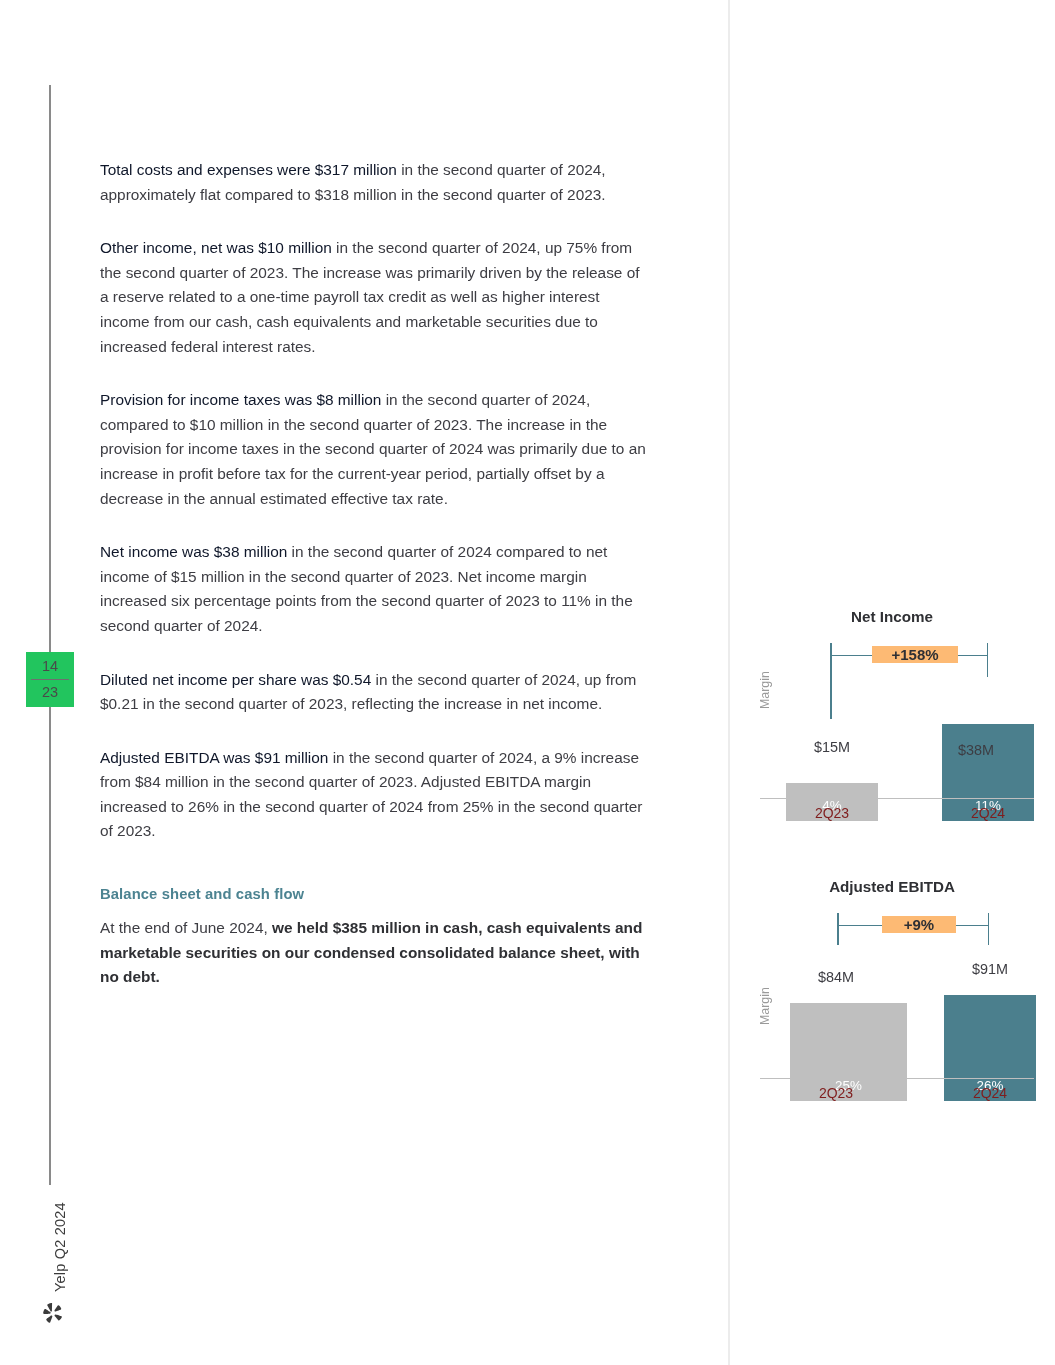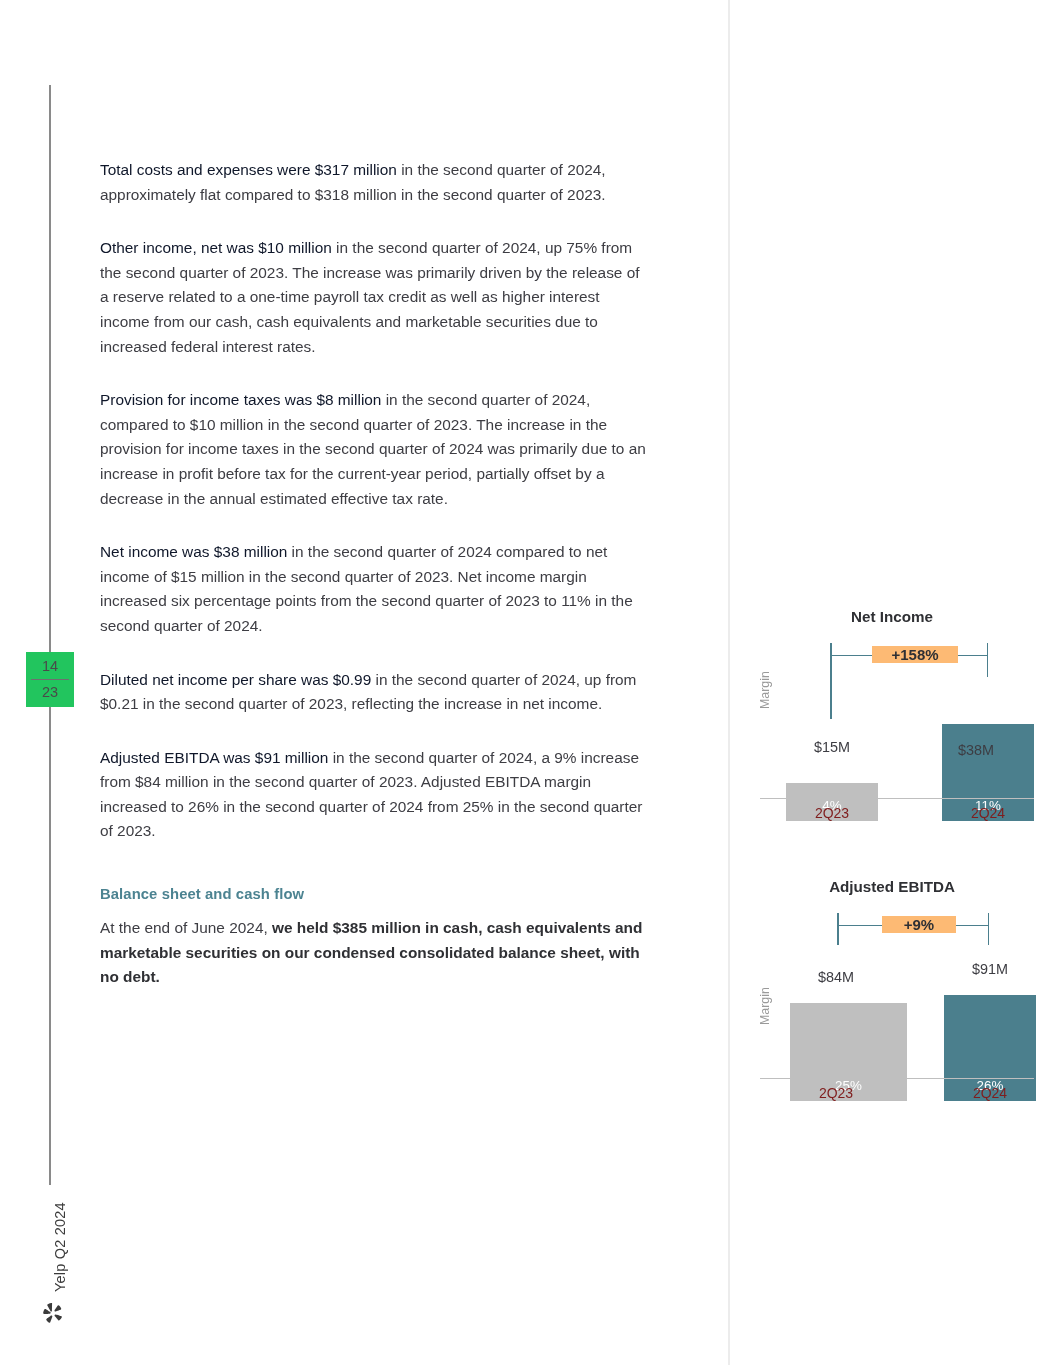--- a/index.html
+++ b/index.html
@@ -243,21 +243,21 @@
 
     <p class="para">
       <b>Provision for income taxes was $8 million</b><span> in the second quarter of 2024, compared to $10 million in the second quarter of 2023. The increase in the provision for income taxes in the second quarter of 2024 was primarily due to an increase in profit before tax for the current-year period, partially offset by a decrease in the annual estimated effective tax rate.</span>
     </p>
 
     <p class="para">
       <b>Net income was $38 million</b><span> in the second quarter of 2024 compared to net income of $15 million in the second quarter of 2023. Net income margin increased six percentage points from the second quarter of 2023 to 11% in the second quarter of 2024.</span>
     </p>
 
     <p class="para">
-      <b>Diluted net income per share was $0.99</b><span> in the second quarter of 2024, up from $0.21 in the second quarter of 2023, reflecting the increase in net income.</span>
+      <b>Diluted net income per share was $0.54</b><span> in the second quarter of 2024, up from $0.21 in the second quarter of 2023, reflecting the increase in net income.</span>
     </p>
 
     <p class="para">
       <b>Adjusted EBITDA was $91 million</b><span> in the second quarter of 2024, a 9% increase from $84 million in the second quarter of 2023. Adjusted EBITDA margin increased to 26% in the second quarter of 2024 from 25% in the second quarter of 2023.</span>
     </p>
 
     <h3 class="section-head">Balance sheet and cash flow</h3>
 
     <p class="closing">
       <span>At the end of June 2024, </span><b>we held $385 million in cash, cash equivalents and marketable securities on our condensed consolidated balance sheet, with no debt.</b>

